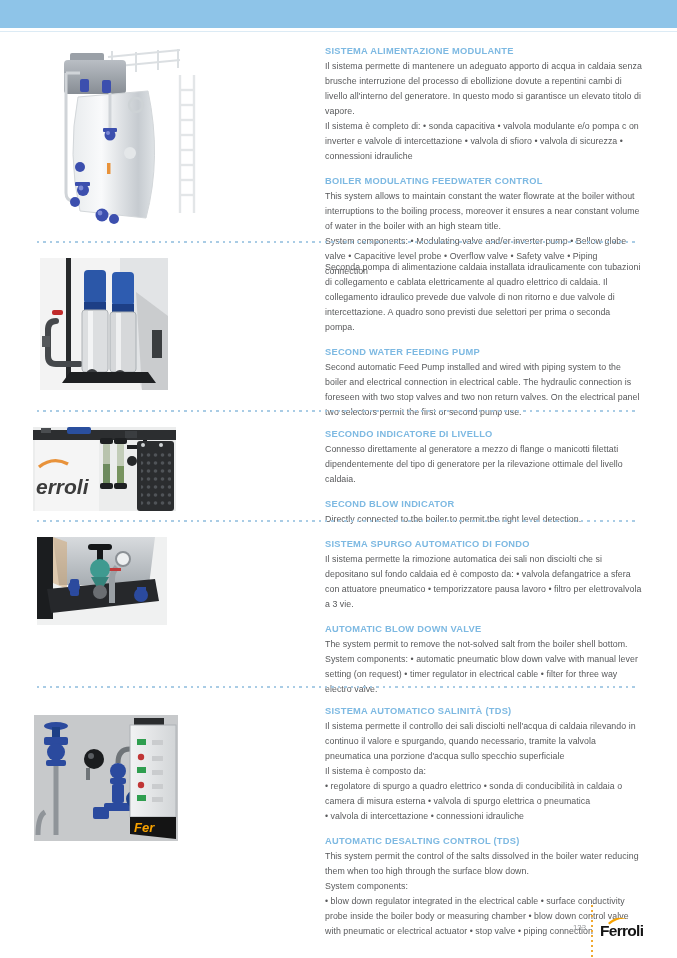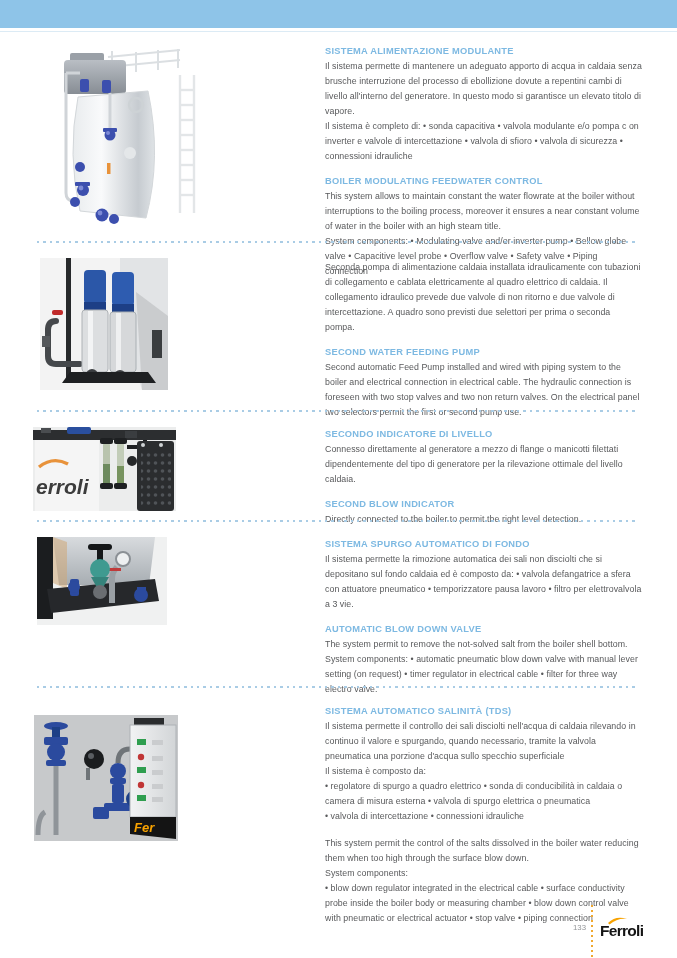--- a/index.html
+++ b/index.html
@@ -274,20 +274,21 @@
       <path d="M96 102 H142 V124 L96 119 Z" fill="#141414"></path>
       <text x="100" y="117" font-size="13" font-weight="bold" font-style="italic" fill="#f7a200" font-family="Liberation Sans, sans-serif">Fer</text>
     </svg>
   </div>
   <div class="sec-text" style="left:325px;top:706px;">
     <h3 class="sec-title">SISTEMA AUTOMATICO SALINITÀ (TDS)</h3>
     <p class="sec-body">Il sistema permette il controllo dei sali disciolti nell'acqua di caldaia rilevando in continuo il valore e spurgando, quando necessario, tramite la valvola pneumatica una porzione d'acqua sullo specchio superficiale
 Il sistema è composto da:
 • regolatore di spurgo a quadro elettrico • sonda di conducibilità in caldaia o camera di misura esterna • valvola di spurgo elettrica o pneumatica
 • valvola di intercettazione • connessioni idrauliche</p>
+    <h3 class="sec-title">AUTOMATIC DESALTING CONTROL (TDS)</h3>
     <p class="sec-body">This system permit the control of the salts dissolved in the boiler water reducing them when too high through the surface blow down.
 System components:
 • blow down regulator integrated in the electrical cable • surface conductivity probe inside the boiler body or measuring chamber • blow down control valve with pneumatic or electrical actuator • stop valve • piping connection</p>
   </div>
 
   <div class="page-num">133</div>
   <div class="footer-rule"></div>
   <div class="footer-logo">
     <svg width="48" height="26" viewBox="0 0 48 26">
       <path d="M9 8 Q17 0 28 4 Q19 2.5 10.5 9.5 Z" fill="#f7a200"></path>

